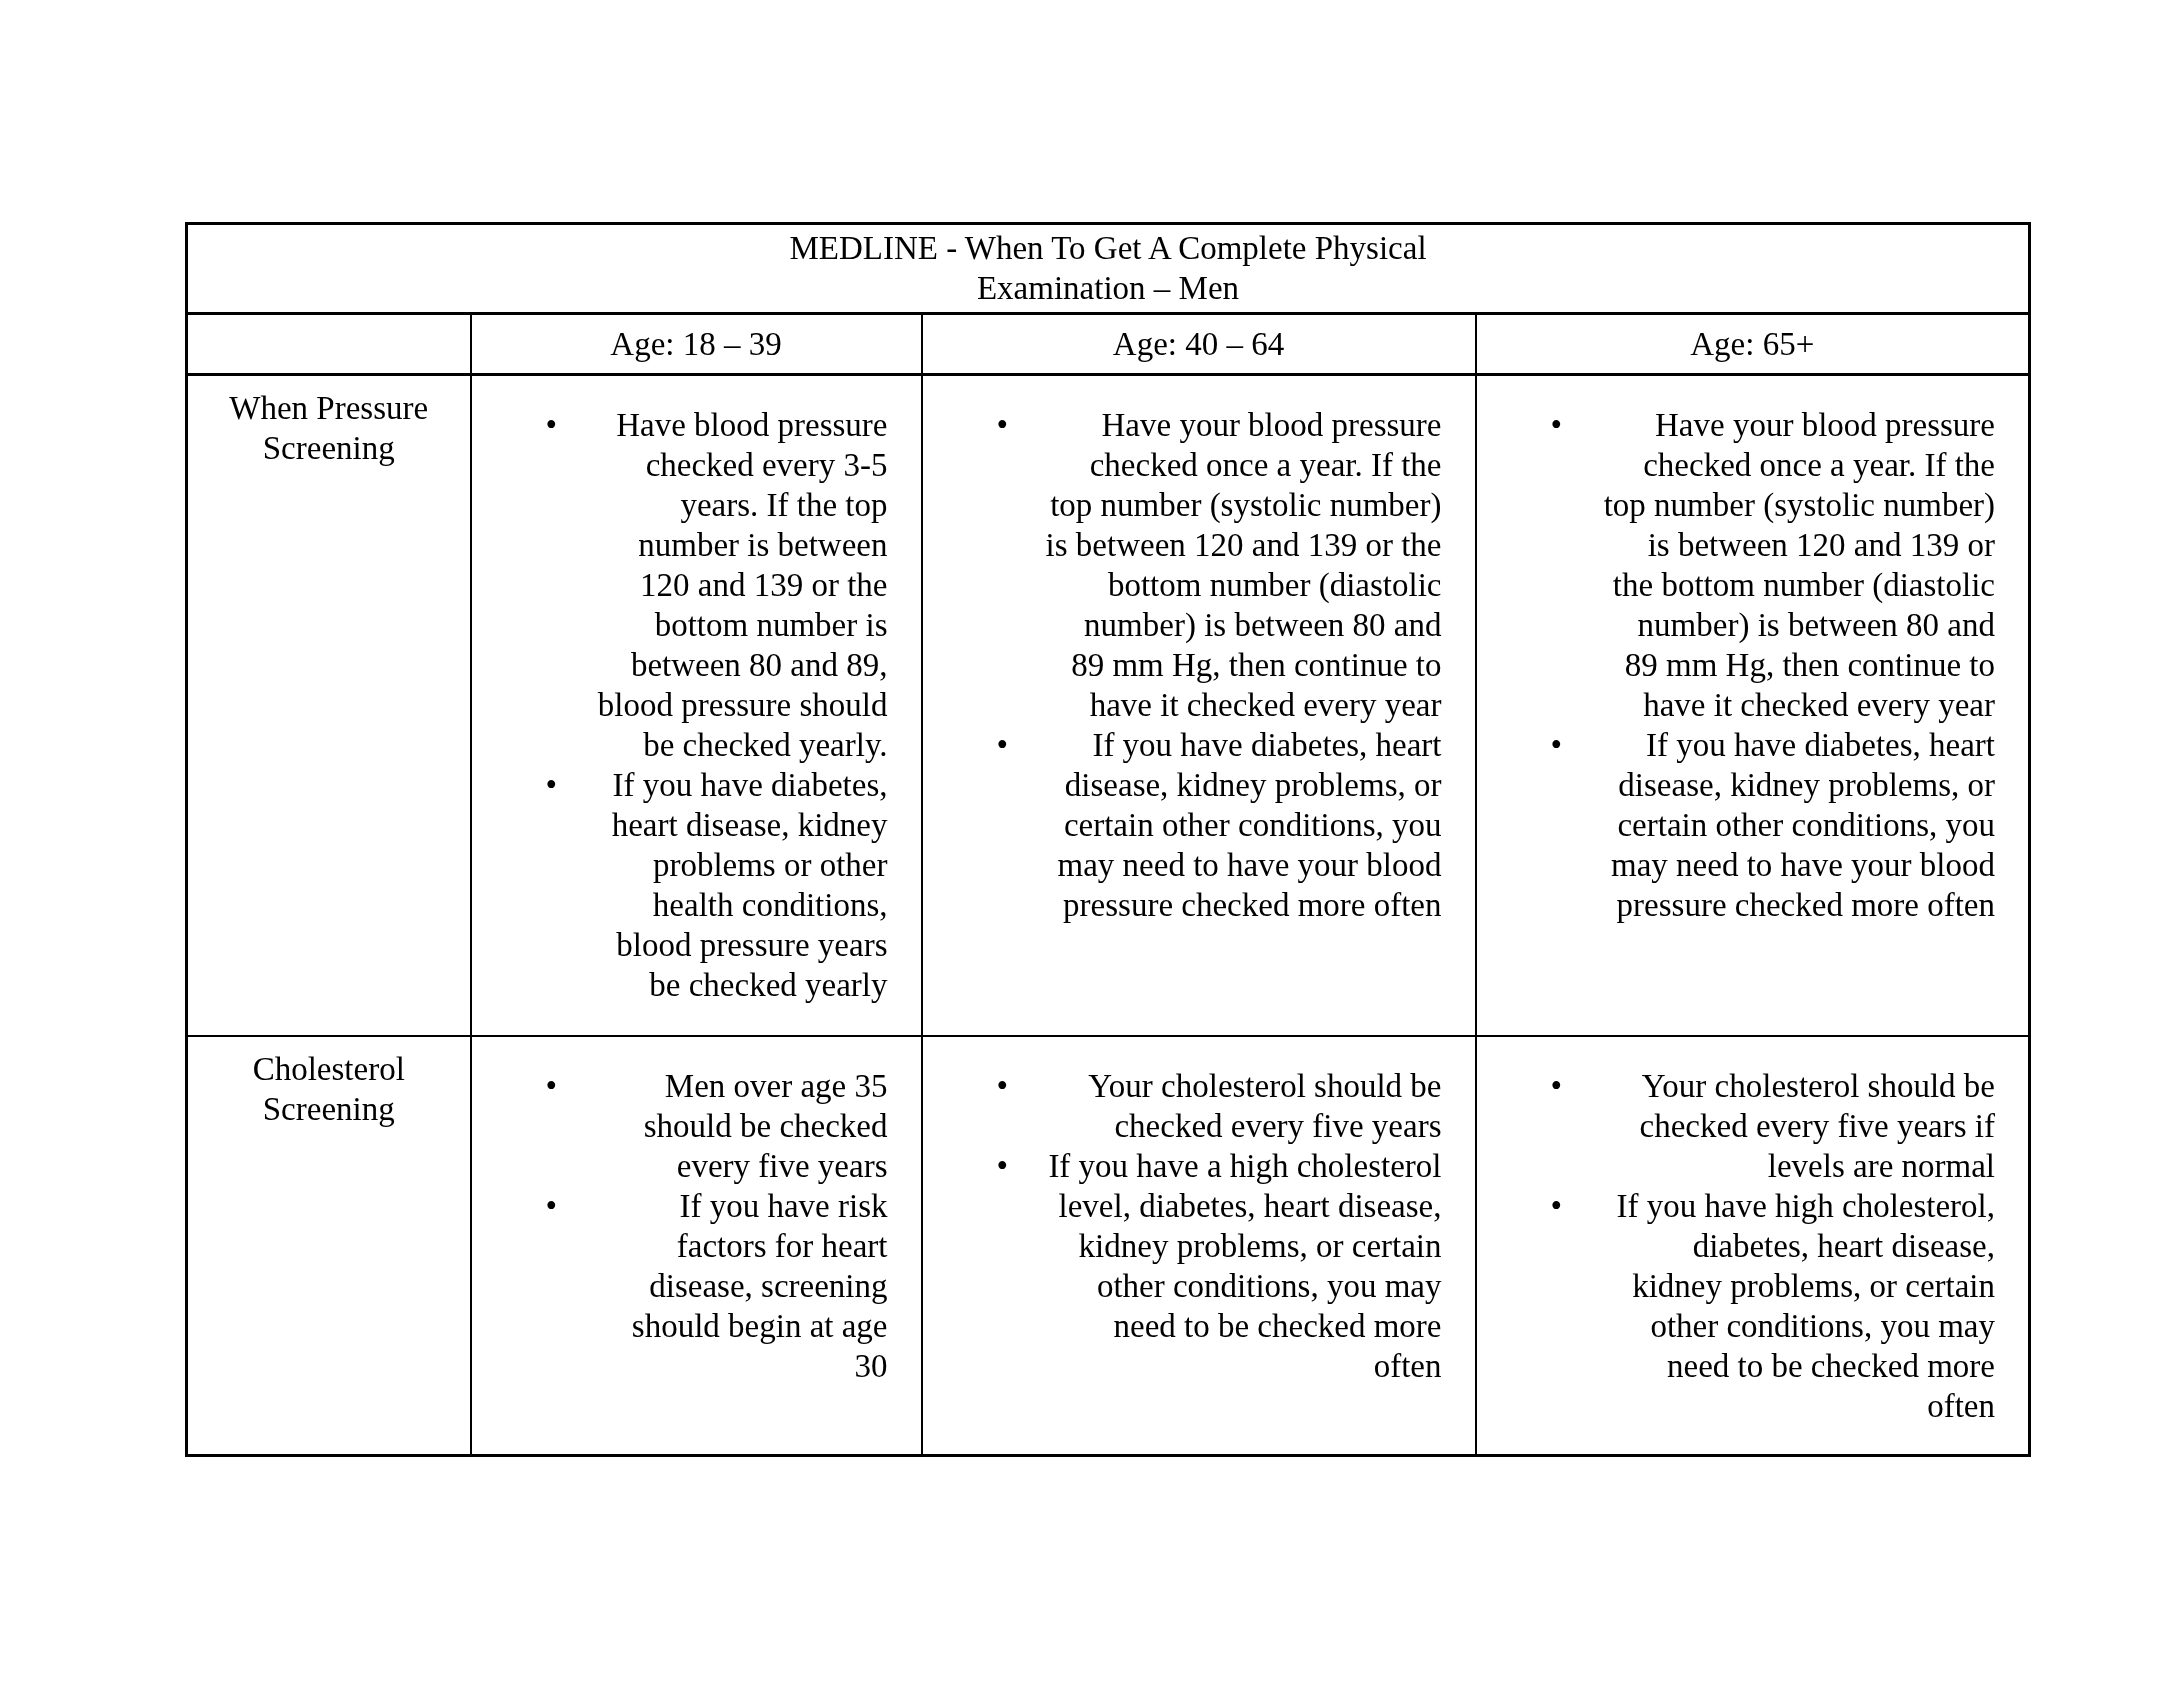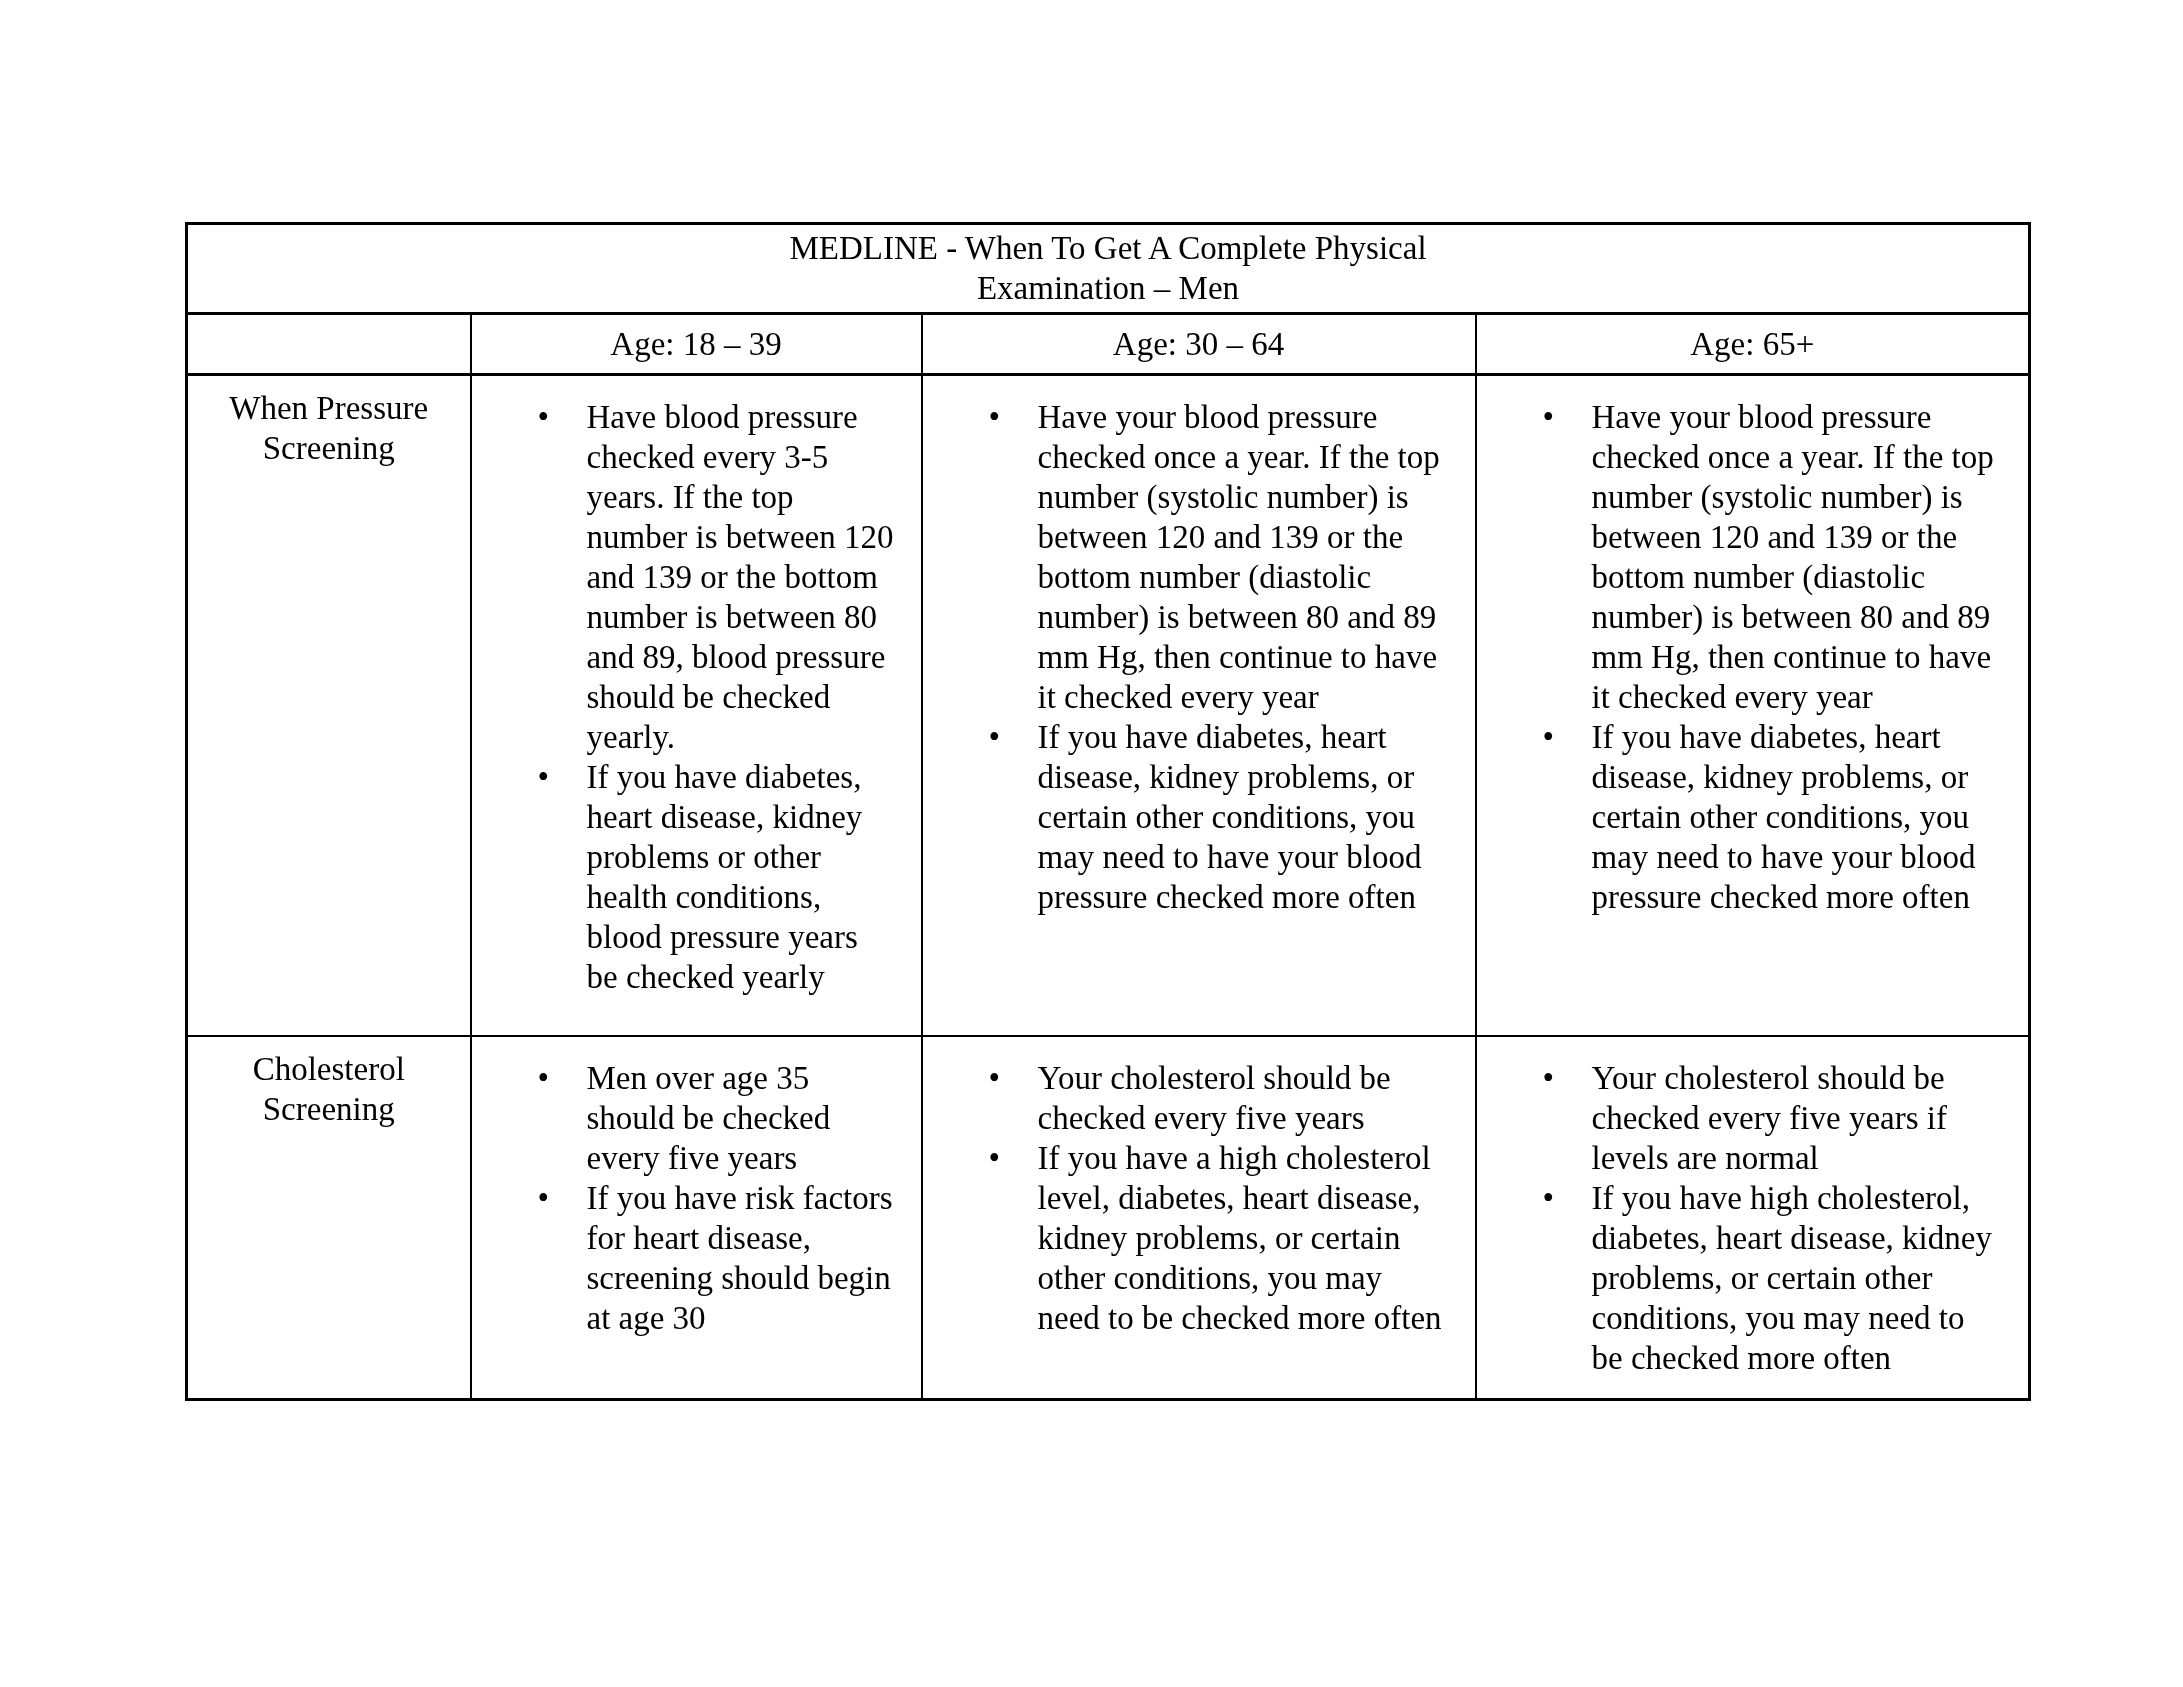--- a/index.html
+++ b/index.html
@@ -57,23 +57,24 @@
   .row-chol td { height: 301px; font-family: Liberation Serif, serif; }
   td.rowlabel {
     text-align: center;
     padding: 12px 10.6px 0 10.6px;
     line-height: 40px;
   }
   td.cell {
     padding: 13.2px 17px 12px 0;
   }
   ul.bullets {
-    margin: 8px;
+    margin: 16px;
     padding: 0 0 0 58px;
     list-style: none;
+    text-align: right;
   }
   ul.bullets li {
     position: relative;
     padding-left: 49px;
   }
   ul.bullets li::before {
     content: "\2022";
     position: absolute;
     left: 0;
     top: 0;
@@ -95,21 +96,21 @@
         <tr class="title-row">
       <td colspan="4">
         <div class="title-line">MEDLINE - When To Get A Complete Physical</div>
         <div class="title-line">Examination – Men</div>
       </td>
     </tr>
 
     <tr class="header-row">
       <td></td>
       <td>Age: 18 – 39</td>
-      <td>Age: 30 – 64</td>
+      <td>Age: 40 – 64</td>
       <td>Age: 65+</td>
     </tr>
 
     <tr class="row-bp">
       <td class="rowlabel">When Pressure Screening</td>
       <td class="cell">
         <ul class="bullets">
           <li>Have blood pressure checked every 3-5 years. If the top number is between 120 and 139 or the bottom number is between 80 and 89, blood pressure should be checked yearly.</li>
           <li>If you have diabetes, heart disease, kidney problems or other health conditions, blood pressure years be checked yearly</li>
         </ul>

